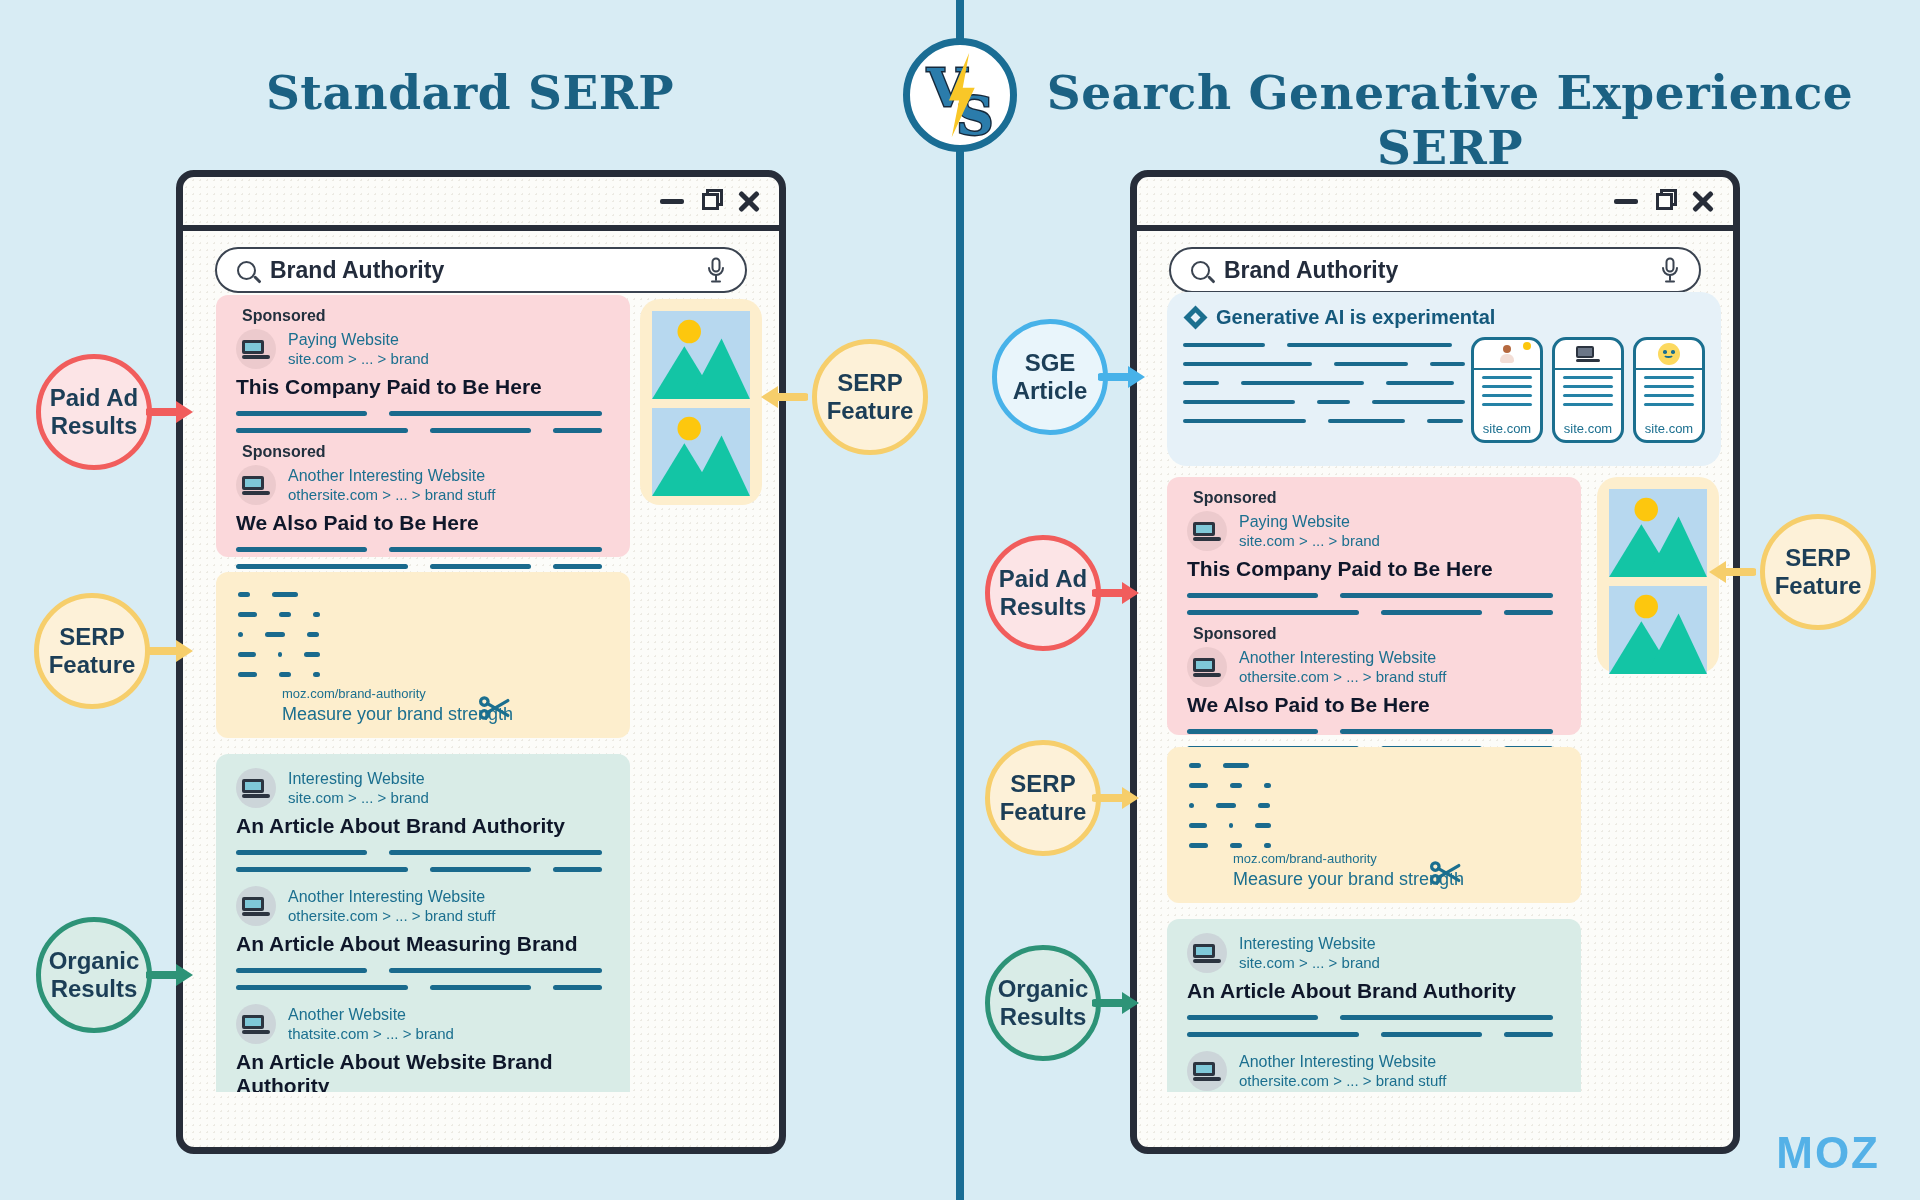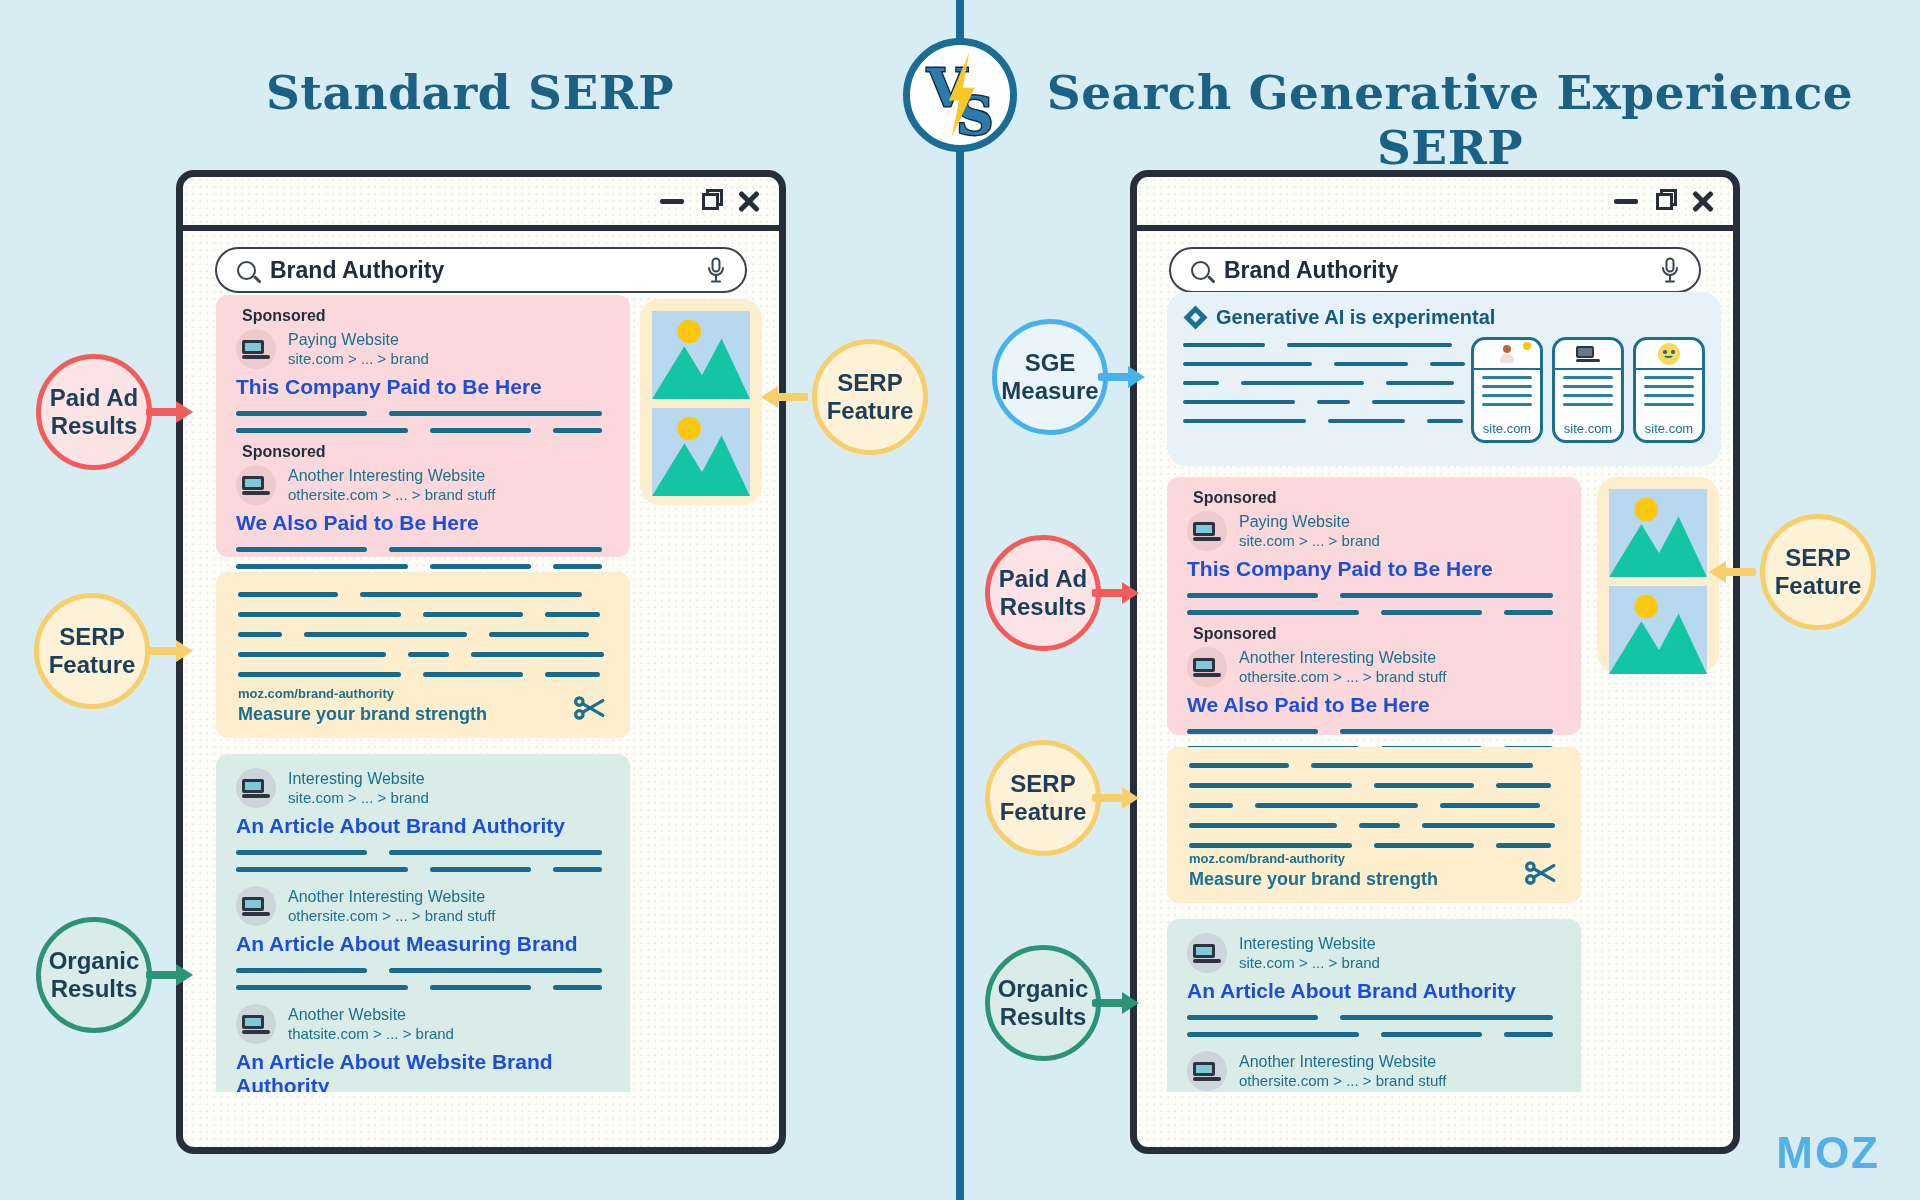--- a/index.html
+++ b/index.html
@@ -61,32 +61,32 @@
   .site-row{display:flex;align-items:center;gap:12px;}
   .icon-circle{width:40px;height:40px;border-radius:50%;display:flex;flex-direction:column;
                align-items:center;justify-content:center;flex:none;}
   .icon-circle.pink{background:#eccacd;}
   .icon-circle.gray{background:#ccd5d9;}
   .laptop .scr{display:block;width:22px;height:14px;background:#7fc8d8;border:3px solid #2c3440;border-radius:2px;box-sizing:border-box;}
   .laptop .base{display:block;width:28px;height:4px;background:#2c3440;border-radius:2px;margin:1px auto 0;}
   .site-text{display:flex;flex-direction:column;line-height:1.25;}
   .site-name{font-size:16px;color:#1b6f8f;}
   .crumb{font-size:15px;color:#1b6f8f;}
-  .headline{font-size:21px;font-weight:700;color:#1d4ed8;margin:6px 0 0;}
+  .headline{font-size:21px;font-weight:700;color:#0f172a;margin:6px 0 0;}
   .ad .lnrow,.result .lnrow{margin-top:12px;}
   .ad + .ad{margin-top:10px;}
   .result + .result{margin-top:14px;}
 
   
   .imgbox{padding:12px;display:flex;flex-direction:column;gap:9px;border-radius:20px;}
   .thumb{width:100%;flex:1;}
   .thumb svg{display:block;width:100%;height:100%;}
 
   
-  .snippet{display:flex;flex-direction:column;padding:20px 22px 12px;font-weight:bold;}
+  .snippet{display:flex;flex-direction:row;padding:20px 22px 12px;}
   .snip-lines .lnrow + .lnrow{margin-top:15px;}
   .snip-lines .ln{height:5px;}
   .snip-footer{margin-top:auto;position:relative;line-height:1.3;}
   .snip-url{font-size:13px;color:#1b6f8f;}
   .snip-tag{font-size:18px;color:#1b6f8f;}
   .scissors{position:absolute;right:2px;bottom:4px;}
 
   
   .sge{padding:12px 16px 10px;display:flex;flex-direction:column;}
   .sge-head{display:flex;align-items:center;gap:12px;margin:2px 0 8px 4px;}
@@ -638,21 +638,21 @@
     <span>SERP</span>
     <span>Feature</span>
   </div>
   <svg class="arrow" style="left:760px;top:384px;" width="48" height="26">
     <line x1="16" y1="13" x2="45" y2="13" stroke="#f6ce6b" stroke-width="8" stroke-linecap="round"></line>
     <polygon points="18,2 18,24 1,13" fill="#f6ce6b"></polygon>
   </svg>
 
   <div class="callout c-sge" style="left:992px;top:319px;">
     <span>SGE</span>
-    <span>Measure</span>
+    <span>Article</span>
   </div>
   <svg class="arrow" style="left:1098px;top:364px;" width="48" height="26">
     <line x1="3" y1="13" x2="32" y2="13" stroke="#47b2e9" stroke-width="8" stroke-linecap="round"></line>
     <polygon points="30,2 30,24 47,13" fill="#47b2e9"></polygon>
   </svg>
 
   <div class="callout c-paid" style="left:985px;top:535px;">
     <span>Paid Ad</span>
     <span>Results</span>
   </div>

